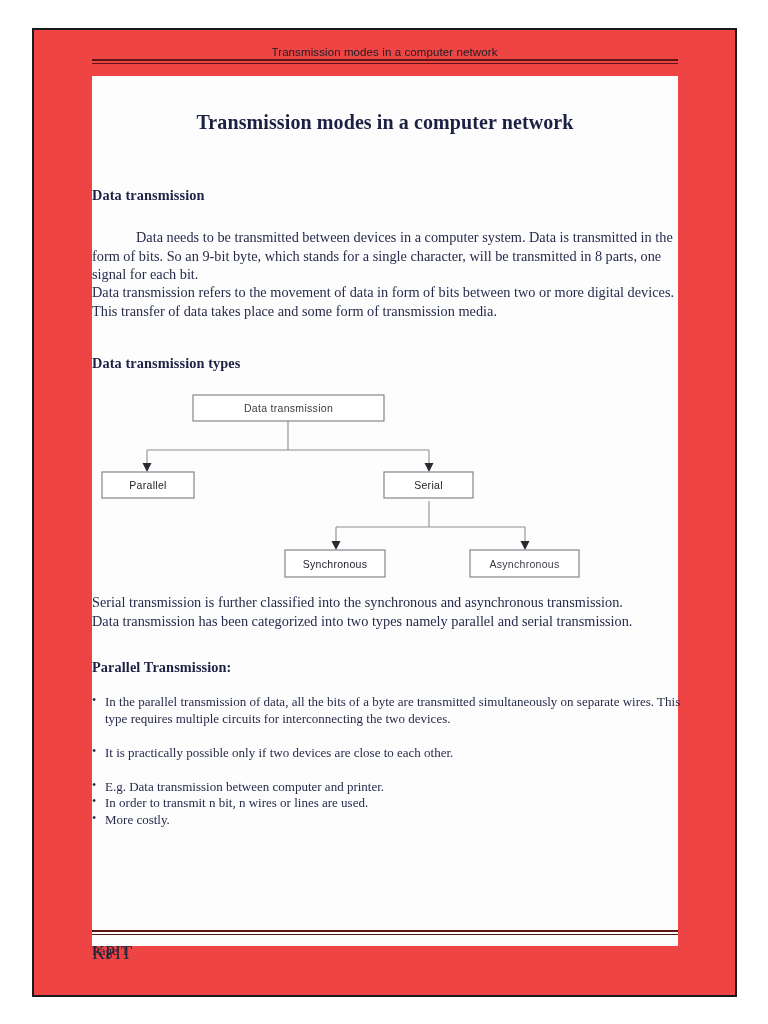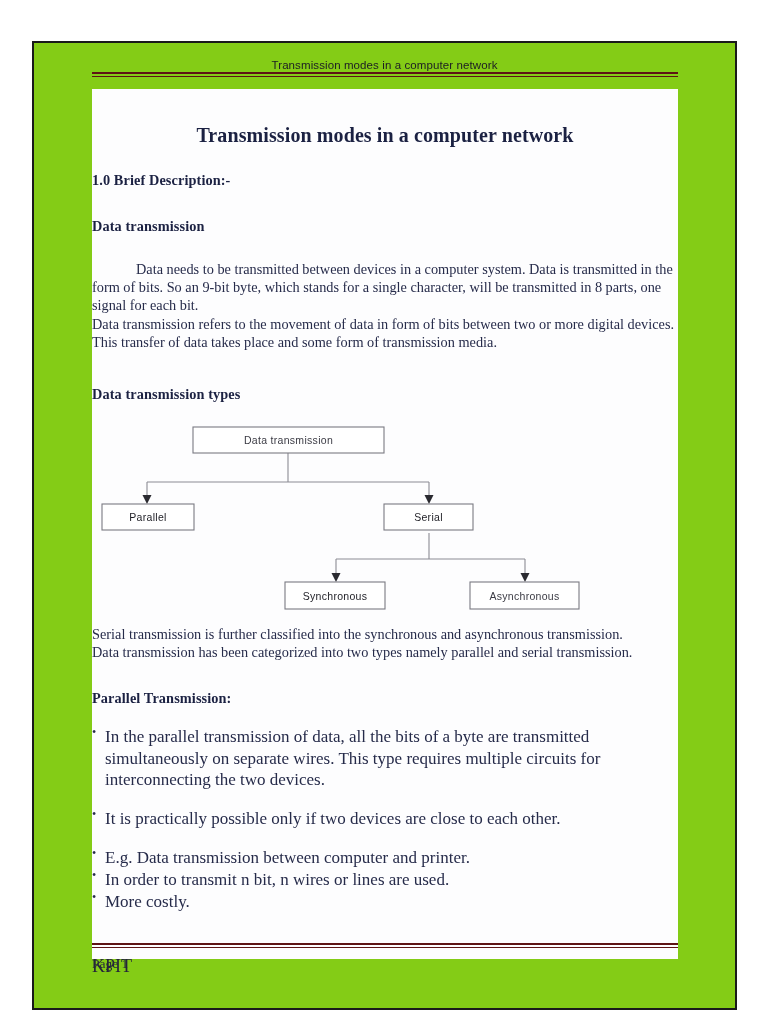--- a/index.html
+++ b/index.html
@@ -16,24 +16,23 @@
   }
 
   
   #page-frame {
     position: absolute;
     left: 32px;
     top: 28px;
     width: 705px;
     height: 969px;
     border: 2px solid #1a1a1a;
-    background: #84cc16;
+    background: #ef4444;
     box-sizing: border-box;
     overflow: hidden;
-    margin-top: 13px;
   }
 
   
   .content-tint {
     position: absolute;
     left: 58px;
     top: 46px;
     width: 586px;
     height: 870px;
     background: #fdfdfe;
@@ -121,21 +120,21 @@
     text-align: left;
   }
   p.para.indent { text-indent: 44px; }
 
   ul.bullets {
     list-style: none;
     margin: 0;
     padding: 0;
   }
   ul.bullets li {
-    font-size: 17px;
+    font-size: 13px;
     line-height: 1.285;
     color: #262b4a;
     margin: 0 0 0 0;
     padding-left: 13px;
     position: relative;
   }
   ul.bullets li::before {
     content: "\2022";
     position: absolute;
     left: 0;
@@ -215,21 +214,20 @@
   </div>
   <div class="rule-double" id="header-rule">
     <div class="bar-thick"></div>
     <div class="bar-thin"></div>
   </div>
 
   <div id="doc-title">Transmission modes in a computer network</div>
 
   <div id="body-col">
 
-    <h2 class="sec-head">1.0 Brief Description:-</h2>
 
     <div class="sp-28"></div>
 
     <h2 class="sec-head">Data transmission</h2>
 
     <div class="sp-24"></div>
 
     <p class="para indent">Data needs to be transmitted between devices in a computer system. Data is transmitted in the form of bits. So an 9-bit byte, which stands for a single character, will be transmitted in 8 parts, one signal for each bit.</p>
     <p class="para">Data transmission refers to the movement of data in form of bits between two or more digital devices.</p>
     <p class="para">This transfer of data takes place and some form of transmission media.</p>

